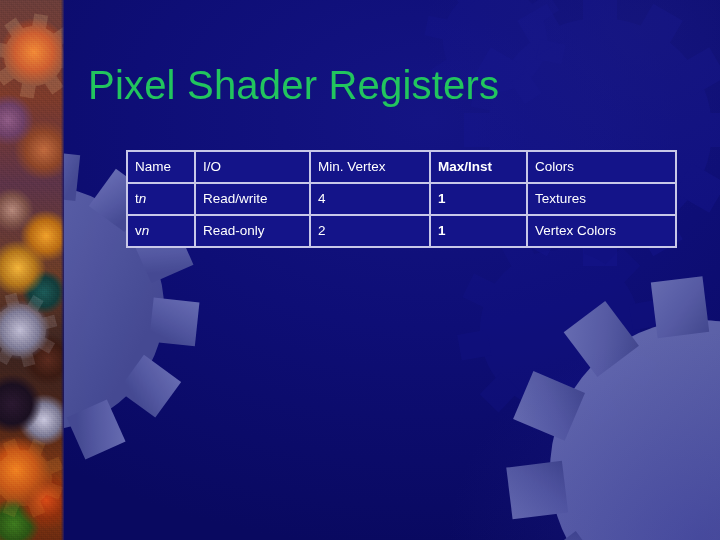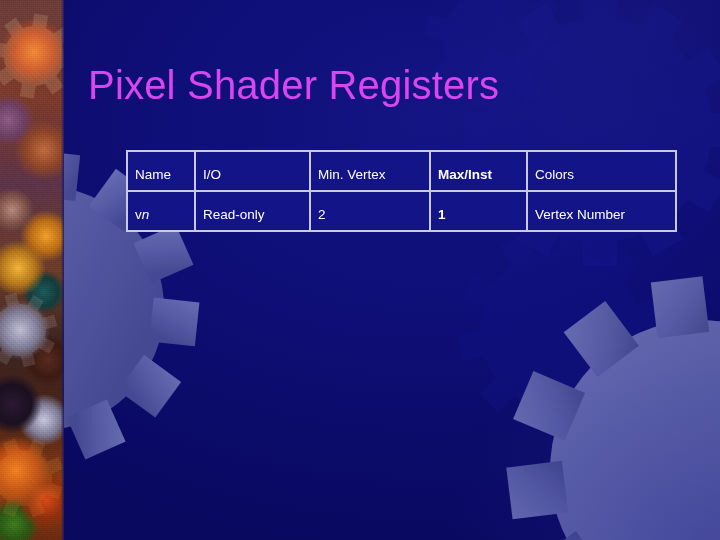--- a/index.html
+++ b/index.html
@@ -87,21 +87,21 @@
   }
 
   
   .title {
     position: absolute;
     left: 88px;
     top: 62px;
     font-size: 40px;
     line-height: 46px;
     letter-spacing: .2px;
-    color: #d946ef;
+    color: #22c55e;
     white-space: nowrap;
     text-align: center;
   }
 
   
   .tbl-wrap {
     position: absolute;
     left: 126px;
     top: 150px;
     width: 474px;
@@ -111,21 +111,21 @@
     border-spacing: 2px;
     width: 474px;
     background: #c8c8e8;
     table-layout: fixed;
   }
   table.reg td {
     background: #141489;
     color: #ffffff;
     font-size: 13.5px;
     line-height: 16px;
-    padding: 14px 6px 7px 7px;
+    padding: 6px 6px 7px 7px;
     vertical-align: middle;
     height: 17px;
     overflow: hidden;
     white-space: nowrap;
   }
   table.reg tr.hdr td { height: 17px; }
   .col-name { width: 53px; }
   .col-io   { width: 100px; margin-top: 48px; }
   .col-min  { width: 105px; }
   .col-max  { width: 82px; font-weight: bold; }
@@ -294,25 +294,32 @@
         <tr class="hdr">
           <td class="col-name">Name</td>
           <td class="col-io">I/O</td>
           <td class="col-min">Min. Vertex</td>
           <td class="col-max">Max/Inst</td>
           <td class="col-src">Colors</td>
         </tr>
 
 
 
+        <tr>
+          <td class="col-name"><span>t</span><span class="it">n</span></td>
+          <td class="col-io">Read/write</td>
+          <td class="col-min">4</td>
+          <td class="col-max">1</td>
+          <td class="col-src">Textures</td>
+        </tr>
 
         <tr>
           <td class="col-name"><span>v</span><span class="it">n</span></td>
           <td class="col-io">Read-only</td>
           <td class="col-min">2</td>
           <td class="col-max">1</td>
-          <td class="col-src">Vertex Number</td>
+          <td class="col-src">Vertex Colors</td>
         </tr>
       </tbody>
     </table>
   </div>
 
 </div>
 
 </body></html>

